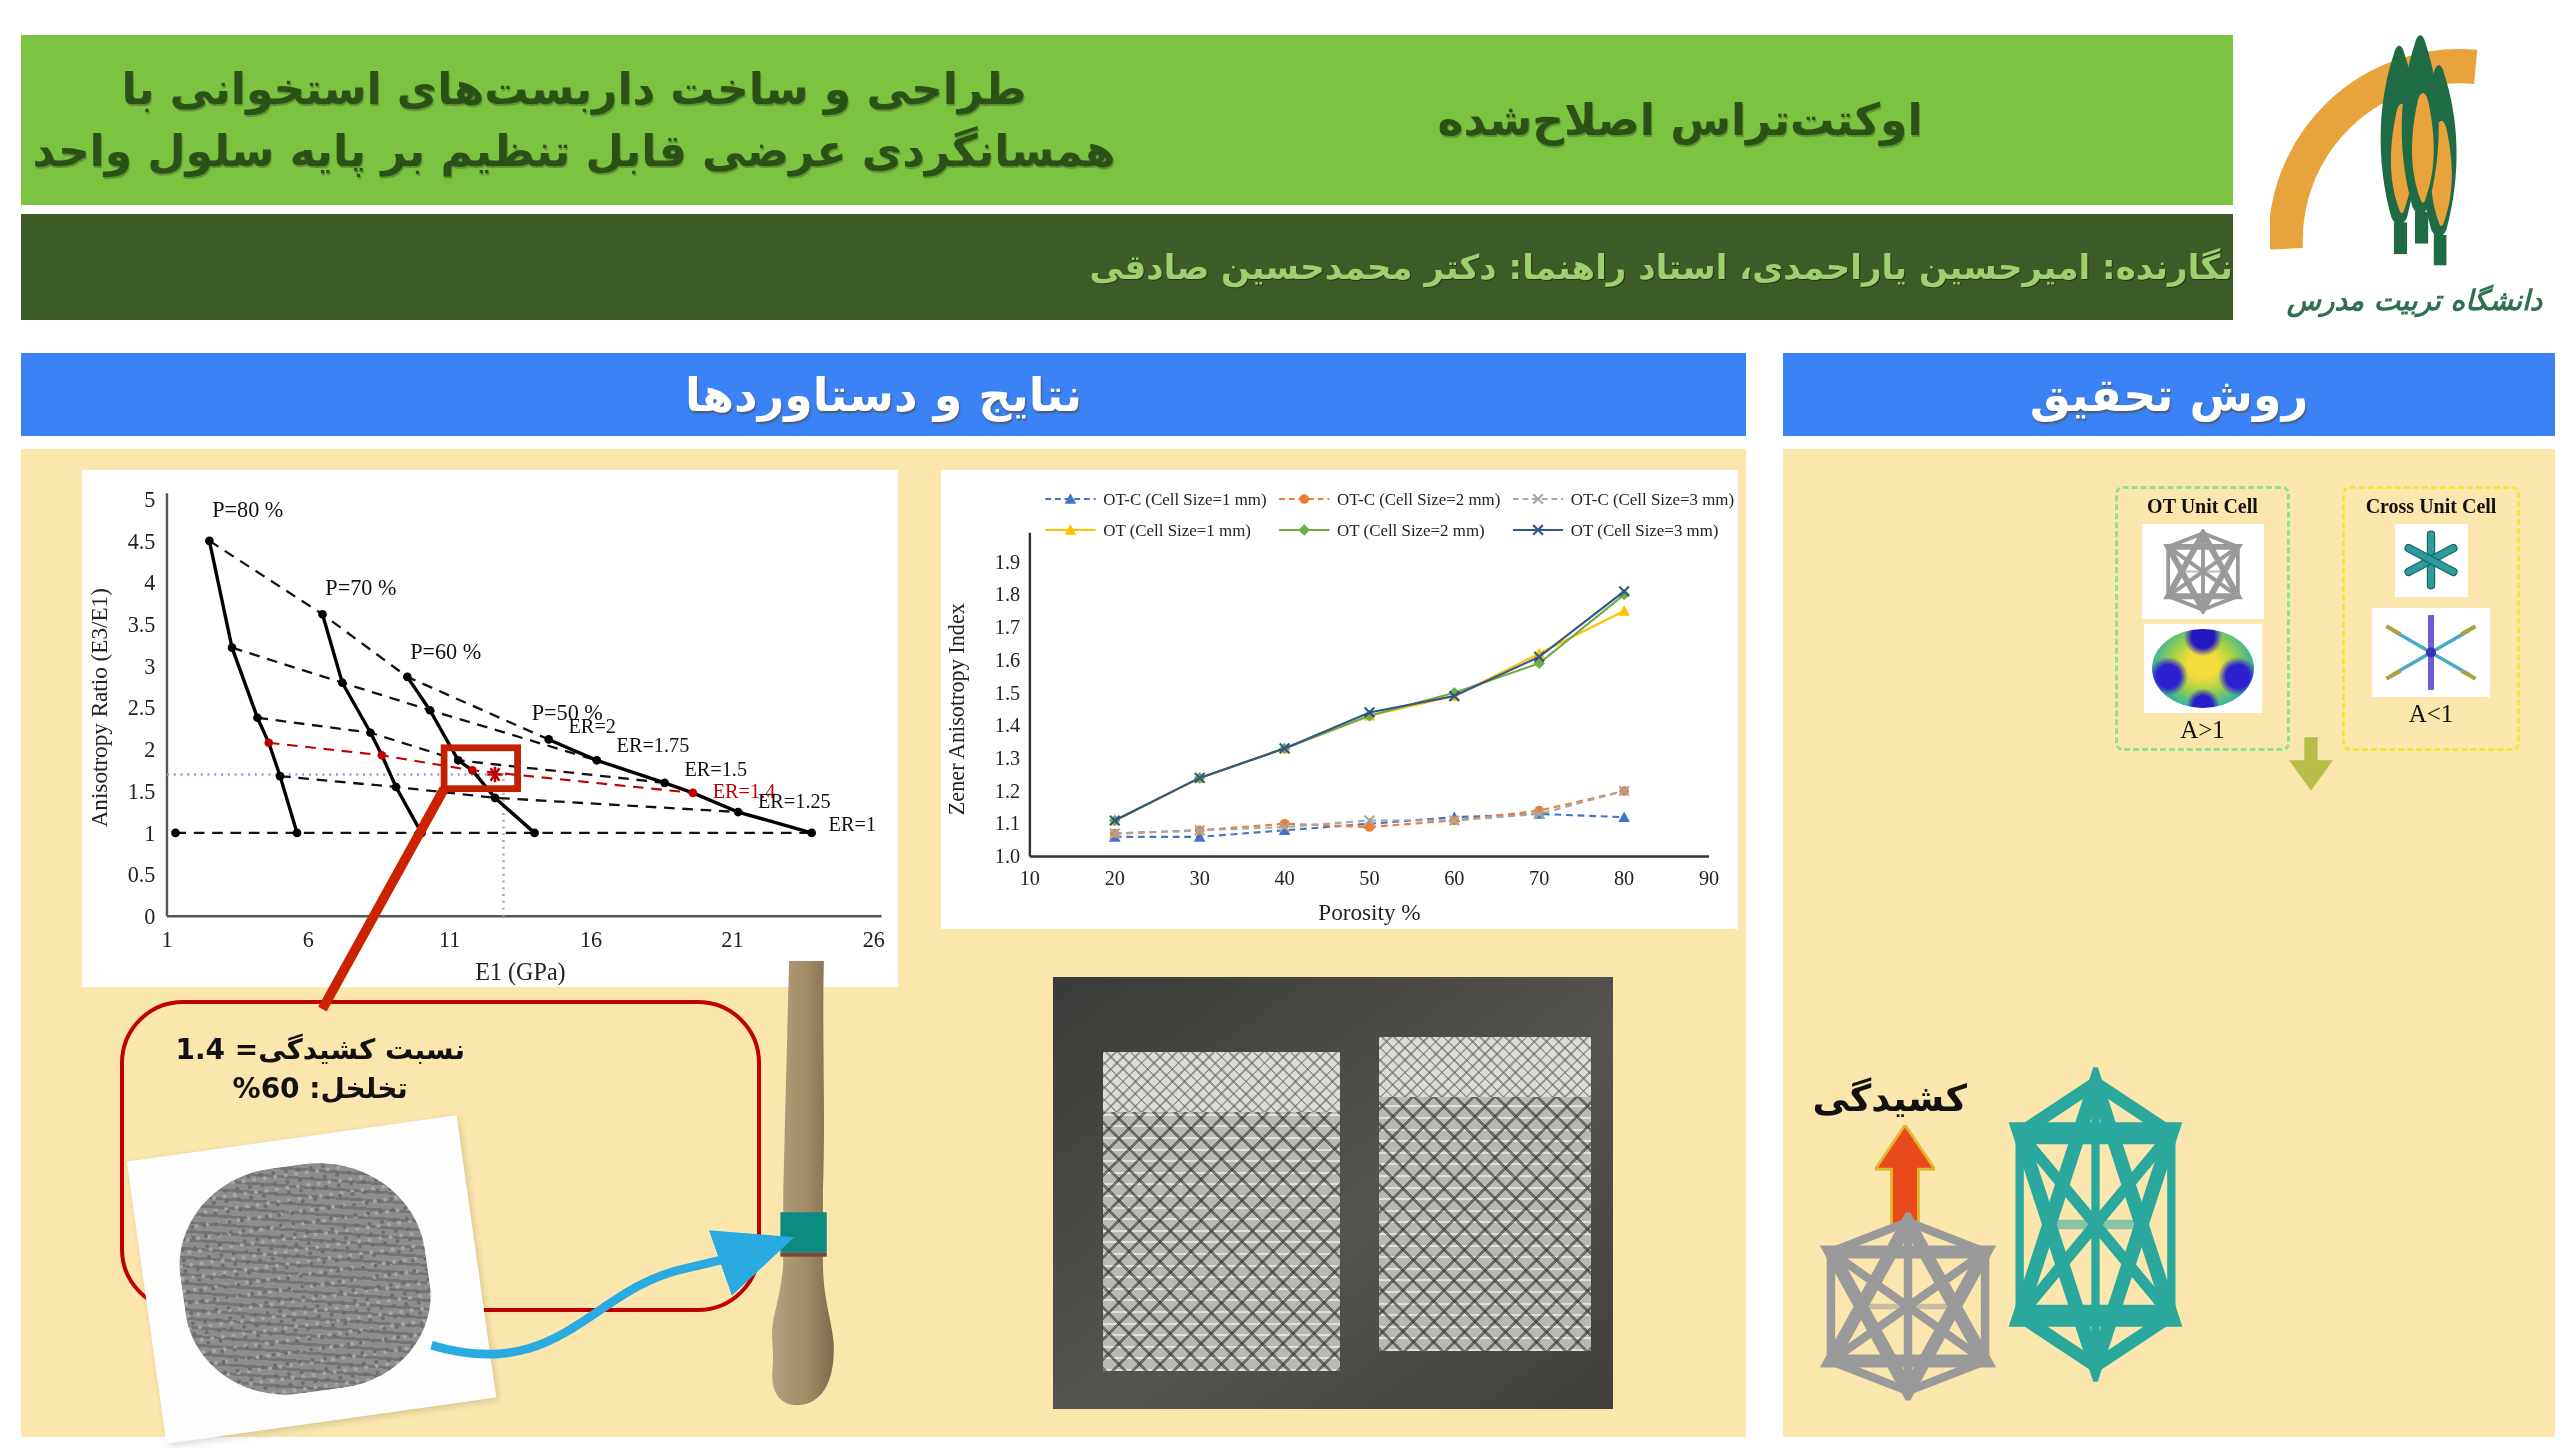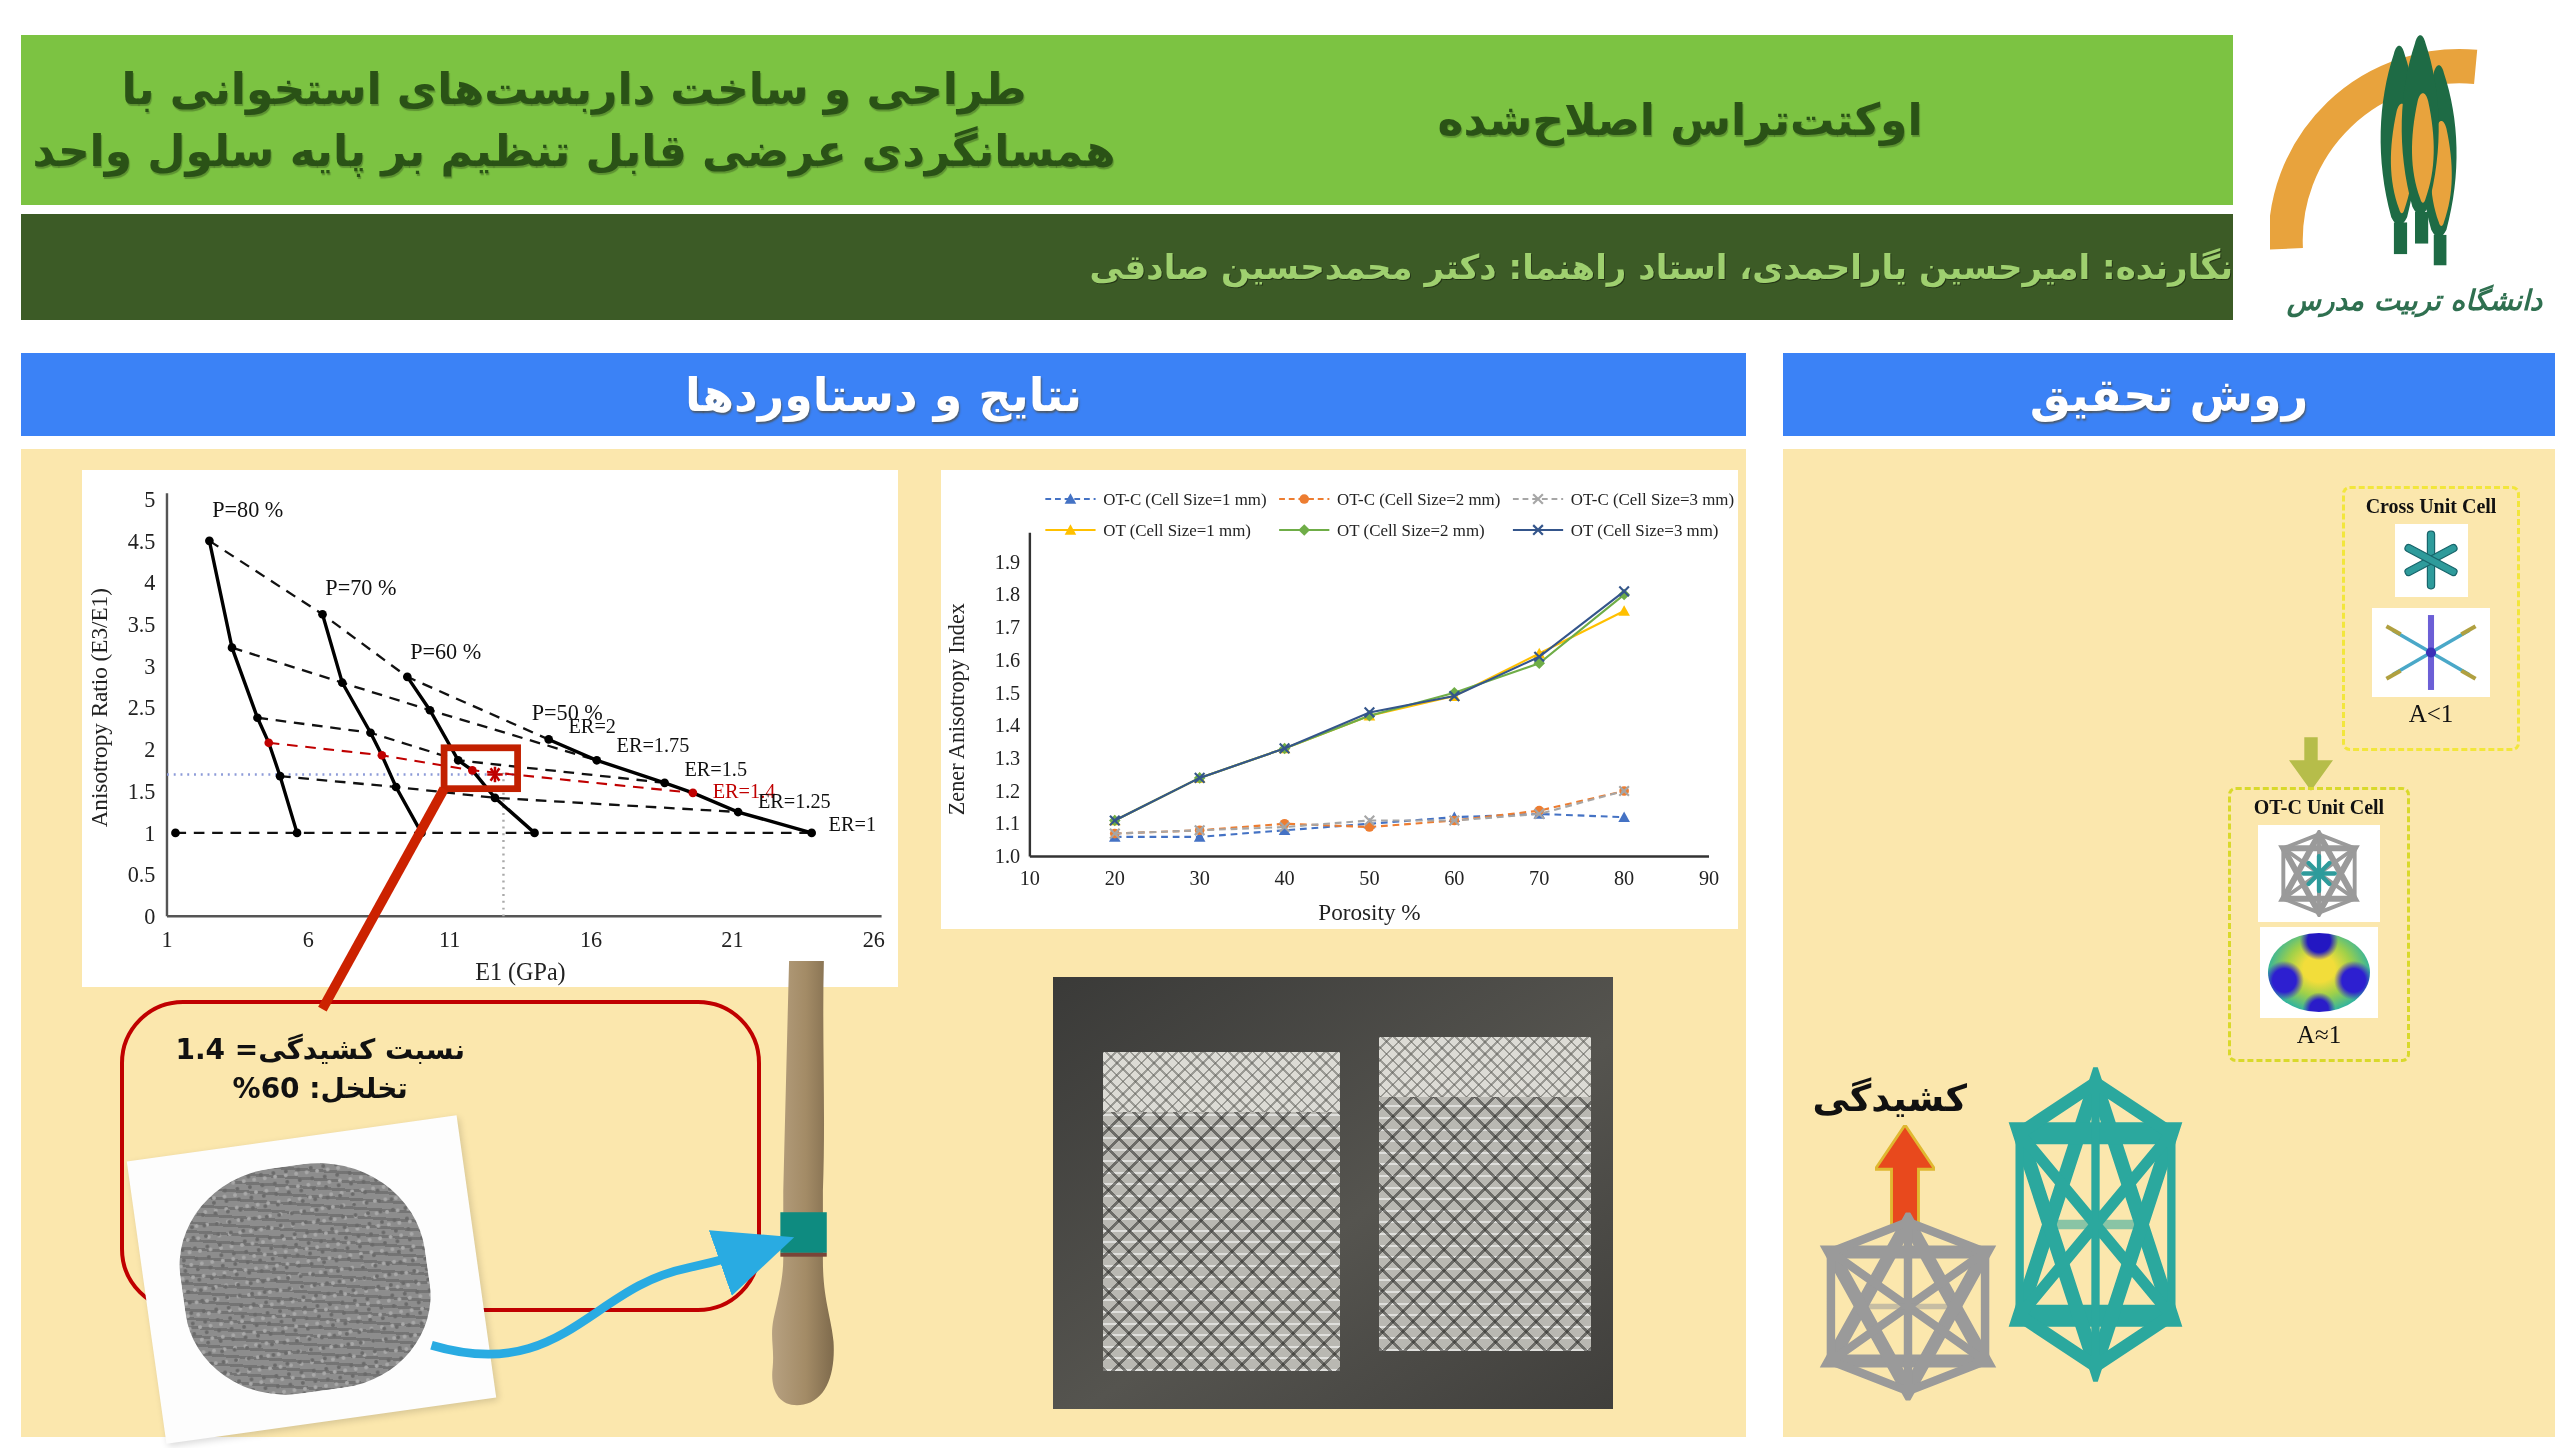--- a/index.html
+++ b/index.html
@@ -371,20 +371,32 @@
           <path d="M0 0 L9 4 L0 8 Z" fill="#29ABE2"></path>
         </marker>
       </defs>
       <line x1="438" y1="352" x2="312" y2="580" stroke="#CC2200" stroke-width="10"></line>
       <path d="M425 928 C560 968 590 868 690 848 C735 838 755 832 775 825" fill="none" stroke="#29ABE2" stroke-width="9" marker-end="url(#cyhead)"></path>
     </svg>
   </div>
 
   <div class="panel panel-right">
 
+    <div class="ucell ot-box">
+      <div class="ucell-title serif">OT Unit Cell</div>
+      <div class="tile" style="width:122px;height:95px">
+        <svg class="lattice-sm" width="100" height="85" viewBox="0 0 100 100">
+            <use href="#octet" width="100" height="100"></use>
+          </svg>
+      </div>
+      <div class="tile" style="width:118px;height:89px">
+        <div class="sphere"></div>
+      </div>
+      <div class="ucell-a serif">A&gt;1</div>
+    </div>
 
     <div class="ucell cross-box">
       <div class="ucell-title serif">Cross Unit Cell</div>
       <div class="tile" style="width:73px;height:73px">
         <svg width="64" height="64" viewBox="0 0 80 80">
           <g fill="#2E9B9B" stroke="#18656B" stroke-width="1.5">
             <rect x="35.5" y="4" width="9" height="72" rx="4"></rect>
             <rect x="35.5" y="4" width="9" height="72" rx="4" transform="rotate(62 40 40)"></rect>
             <rect x="35.5" y="4" width="9" height="72" rx="4" transform="rotate(-62 40 40)"></rect>
           </g>
@@ -402,38 +414,20 @@
           <circle cx="50" cy="40" r="5" fill="#3B2FB8"></circle>
         </svg>
       </div>
       <div class="ucell-a serif">A&lt;1</div>
     </div>
 
     <svg class="merge-arrow" viewBox="0 0 46 56">
       <polygon points="16,0 30,0 30,24 46,24 23,56 0,24 16,24" fill="#AEB83F" opacity="0.9"></polygon>
     </svg>
 
-    <div class="ucell otc-box">
-      <div class="ucell-title serif">OT-C Unit Cell</div>
-      <div class="tile" style="width:122px;height:97px">
-        <svg width="102" height="87" viewBox="0 0 100 100">
-          <use href="#octet" width="100" height="100" style="color:#9a9a9a"></use>
-          <g stroke="#2E9B9B" stroke-width="5" stroke-linecap="round">
-            <line x1="50" y1="30" x2="50" y2="70"></line>
-              <line x1="32" y1="50" x2="68" y2="50"></line>
-            <line x1="38" y1="38" x2="62" y2="62"></line>
-              <line x1="62" y1="38" x2="38" y2="62"></line>
-          </g>
-        </svg>
-      </div>
-      <div class="tile" style="width:118px;height:91px">
-        <div class="sphere"></div>
-      </div>
-      <div class="ucell-a serif">A≈1</div>
-    </div>
 
     <div class="elong-label" dir="rtl">کشیدگی</div>
     <svg class="up-arrow" viewBox="0 0 62 108">
       <polygon points="31,0 62,46 45,46 45,108 17,108 17,46 0,46" fill="#E8491D" stroke="#E0B830" stroke-width="3"></polygon>
     </svg>
     <svg class="lattice-gray" viewBox="0 0 100 100">
       <use href="#octet" width="100" height="100"></use>
     </svg>
     <svg class="lattice-teal" viewBox="0 0 100 170">
       <use href="#octet" width="100" height="170"></use>

